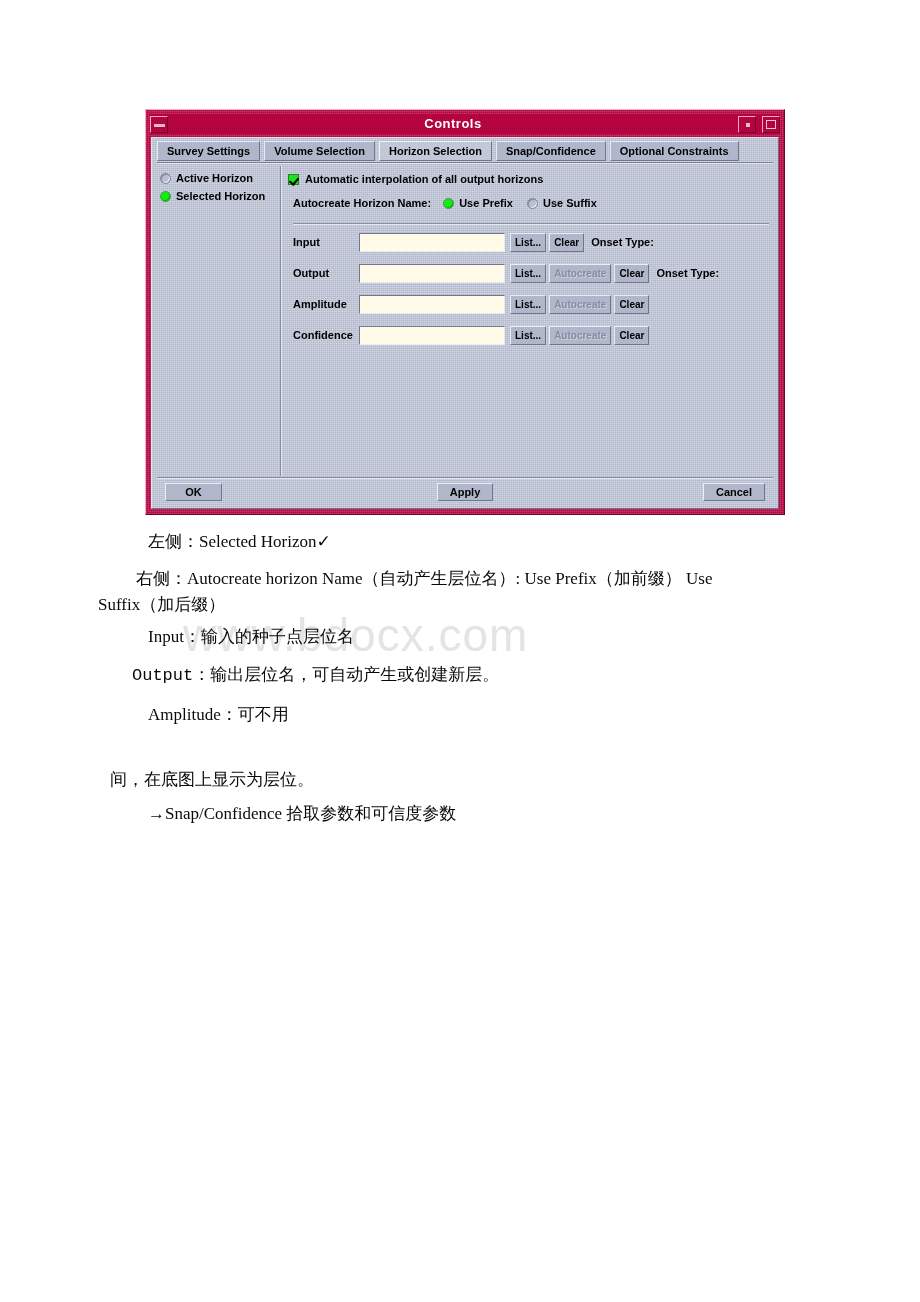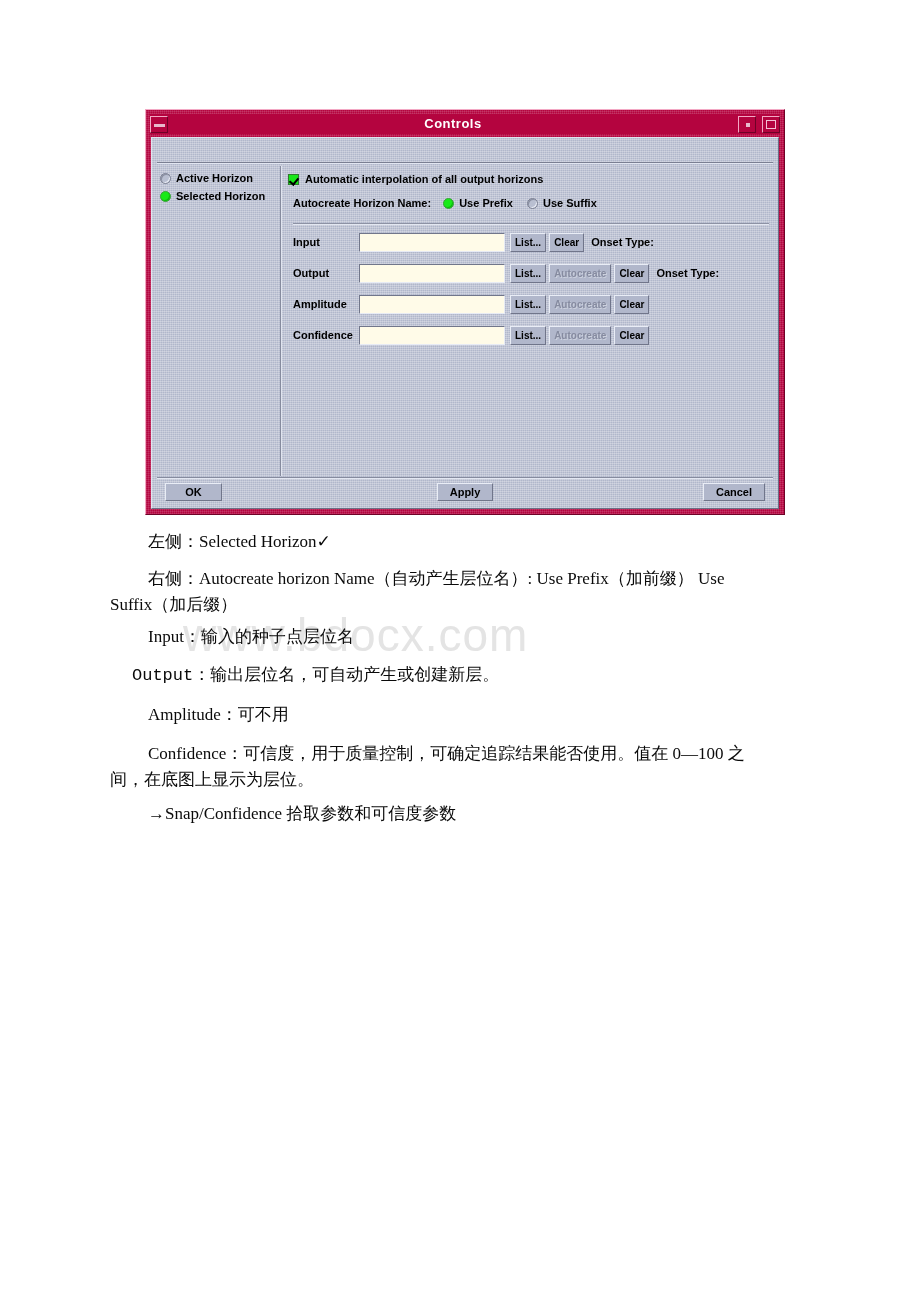--- a/index.html
+++ b/index.html
@@ -382,21 +382,21 @@
     z-index: 1;
   }
   .para {
     position: absolute;
     font-family: "Liberation Serif", serif;
     font-size: 17px;
     color: #0a0a0a;
     line-height: 26px;
   }
   #p1 { left: 148px; top: 529px; }
-  #p2 { left: 148px; top: 566px; width: 660px; text-indent: 0; }
+  #p2 { left: 136px; top: 566px; width: 660px; text-indent: 0; }
   #p2 .cont { position: absolute; left: -38px; top: 26px; white-space: nowrap; }
   #p3 { left: 148px; top: 624px; }
   #p4 { left: 132px; top: 663px; font-family: Liberation Mono, monospace; }
   #p5 { left: 148px; top: 702px; }
   #p6 { left: 148px; top: 741px; width: 665px; }
   #p6 .cont { position: absolute; left: -38px; top: 26px; white-space: nowrap; }
   #p7 { left: 148px; top: 801px; }
 </style>
 </head>
 <body>
@@ -409,20 +409,27 @@
     <div class="titlebar">
       <div class="title-btn min"></div>
       <div class="title-bar-mid">Controls</div>
       <div class="title-btn small-dot"></div>
       <div class="title-spacer"></div>
       <div class="title-btn max"></div>
     </div>
 
     <div class="client">
 
+      <div class="tabstrip">
+        <div class="tab">Survey Settings</div>
+        <div class="tab">Volume Selection</div>
+        <div class="tab active">Horizon Selection</div>
+        <div class="tab">Snap/Confidence</div>
+        <div class="tab">Optional Constraints</div>
+      </div>
       <div class="tabstrip-underline"></div>
       <div class="tabstrip-underline2"></div>
 
       <div class="left-pane">
         <div class="radio-row">
           <span class="radio"></span>
           <span class="radio-label">Active Horizon</span>
         </div>
         <div class="radio-row">
           <span class="radio on"></span>
@@ -504,18 +511,17 @@
   <div class="para" id="p2">
     <span>右侧：Autocreate horizon Name（自动产生层位名）: Use Prefix（加前缀） Use</span>
     <span class="cont">Suffix（加后缀）</span>
   </div>
 
   <div class="para" id="p3">Input：输入的种子点层位名</div>
   <div class="para" id="p4">Output：输出层位名，可自动产生或创建新层。</div>
   <div class="para" id="p5">Amplitude：可不用</div>
 
   <div class="para" id="p6">
-    <span>Confidence：可信度，用于质量控制，可确定追踪结果能否使用。值在 0—100 之</span>
     <span class="cont">间，在底图上显示为层位。</span>
   </div>
 
   <div class="para" id="p7">→Snap/Confidence 拾取参数和可信度参数</div>
 </div>
 
 </body></html>

